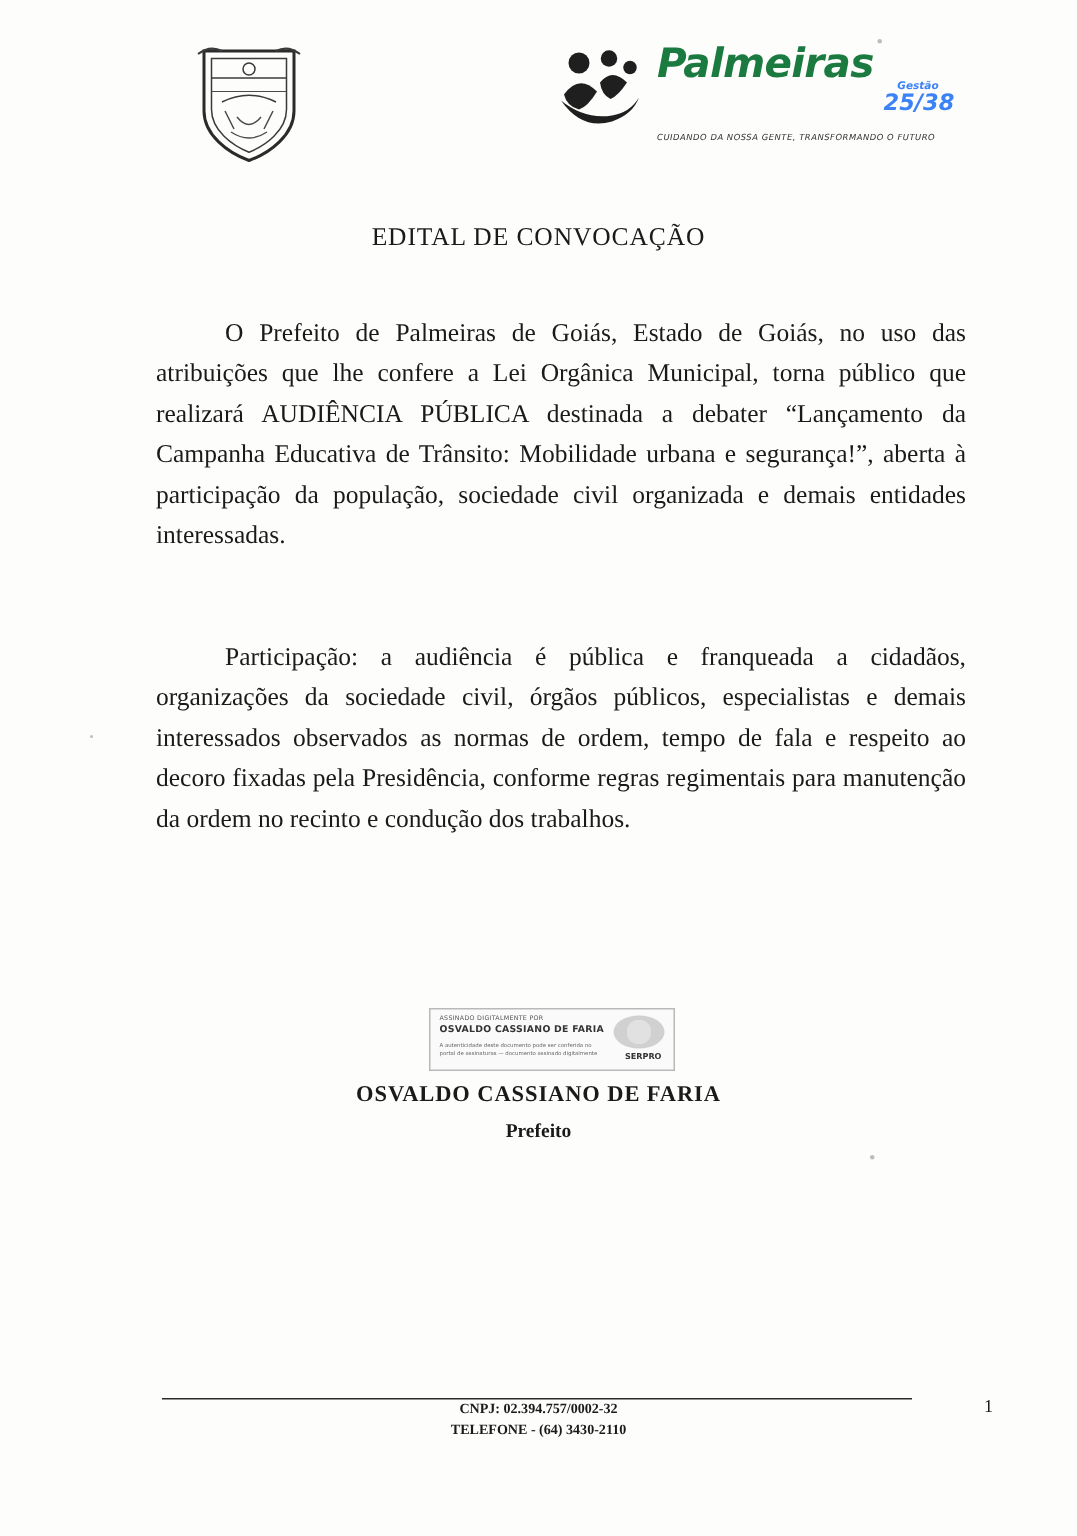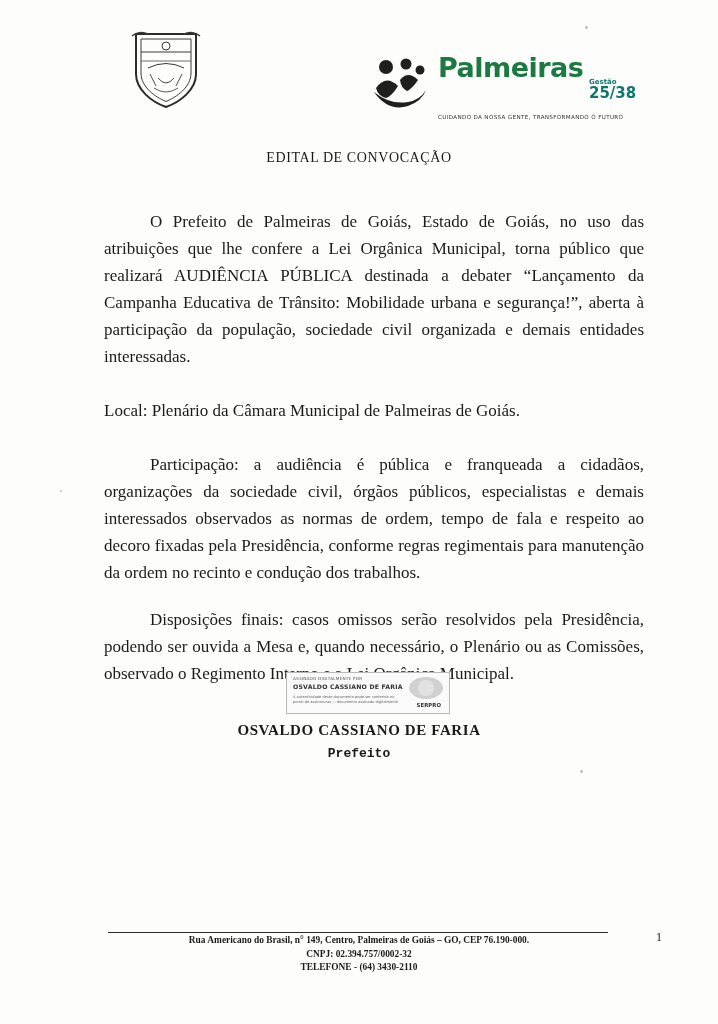--- a/index.html
+++ b/index.html
@@ -34,23 +34,24 @@
     left: 128px;
     top: 10px;
     width: 76px;
     height: 82px;
   }
   .coat-of-arms svg { display: block; }
 
   .brand {
     position: absolute;
     left: 370px;
-    top: 36px;
+    top: 11px;
     width: 260px;
     height: 72px;
+    font-style: italic;
   }
   .brand-mark {
     position: absolute;
     left: 0;
     top: 4px;
     width: 62px;
     height: 52px;
   }
   .brand-text {
     position: absolute;
@@ -72,22 +73,22 @@
     font-size: 27px;
     line-height: 28px;
     color: #1b7a3f;
     letter-spacing: -0.5px;
   }
   .brand-gestao {
     position: absolute;
     right: -2px;
     top: 24px;
     width: 46px;
-    text-align: left;
-    color: #0f766e;
+    text-align: center;
+    color: #3b82f6;
     font-family: "DejaVu Sans", sans-serif;
     font-weight: bold;
   }
   .brand-gestao .g-label { font-size: 7px; line-height: 8px; }
   .brand-gestao .g-years { font-size: 15px; line-height: 15px; }
   .brand-tag {
     position: absolute;
     left: 0;
     top: 60px;
     font-family: "DejaVu Sans", sans-serif;
@@ -99,21 +100,21 @@
 
   
   .doc-title {
     position: absolute;
     top: 148px;
     left: 0;
     width: 718px;
     text-align: center;
   }
   .doc-title .l1 {
-    font-size: 14px;
+    font-size: 17px;
     letter-spacing: 0.6px;
     line-height: 19px;
   }
   .doc-title .l2 {
     font-size: 16.5px;
     letter-spacing: 0.6px;
     line-height: 19px;
   }
 
   
@@ -201,21 +202,20 @@
     letter-spacing: 0.6px;
   }
   .sig-role {
     position: absolute;
     top: 746px;
     left: 0;
     width: 718px;
     text-align: center;
     font-weight: bold;
     font-size: 13px;
-    font-family: Liberation Mono, monospace;
   }
 
   
   .footer-rule {
     position: absolute;
     left: 108px;
     top: 932px;
     width: 500px;
     height: 1px;
     background: #2a2a2a;
@@ -284,41 +284,38 @@
     </div>
   </div>
 
   <div class="doc-title">
     <div class="l1">EDITAL DE CONVOCAÇÃO</div>
   </div>
 
   <div class="body-text">
     <p class="indent">O Prefeito de Palmeiras de Goiás, Estado de Goiás, no uso das atribuições que lhe confere a Lei Orgânica Municipal, torna público que realizará AUDIÊNCIA PÚBLICA destinada a debater “Lançamento da Campanha Educativa de Trânsito: Mobilidade urbana e segurança!”, aberta à participação da população, sociedade civil organizada e demais entidades interessadas.</p>
     <div class="gap-lg"></div>
-    <p class="block-info">Local: Plenário da Câmara Municipal de Palmeiras de Goiás.</p>
     <div class="gap-lg"></div>
     <p class="indent">Participação: a audiência é pública e franqueada a cidadãos, organizações da sociedade civil, órgãos públicos, especialistas e demais interessados observados as normas de ordem, tempo de fala e respeito ao decoro fixadas pela Presidência, conforme regras regimentais para manutenção da ordem no recinto e condução dos trabalhos.</p>
     <div class="gap-sm"></div>
     <div class="gap-sm"></div>
-    <p class="indent">Disposições finais: casos omissos serão resolvidos pela Presidência, podendo ser ouvida a Mesa e, quando necessário, o Plenário ou as Comissões, observado o Regimento Interno e a Lei Orgânica Municipal.</p>
   </div>
 
   <div class="sig-stamp">
     <div class="s-top">ASSINADO DIGITALMENTE POR</div>
     <div class="s-name">OSVALDO CASSIANO DE FARIA</div>
     <div class="s-small">A autenticidade deste documento pode ser conferida no portal de assinaturas — documento assinado digitalmente</div>
     <div class="s-seal"></div>
     <div class="s-serpro">SERPRO</div>
   </div>
   <div class="sig-name">OSVALDO CASSIANO DE FARIA</div>
   <div class="sig-role">Prefeito</div>
 
   <div class="footer-rule"></div>
   <div class="footer">
-    <div>Rua Americano do Brasil, n° 149, Centro, Palmeiras de Goiás – GO, CEP 76.190-000.</div>
     <div>CNPJ: 02.394.757/0002-32</div>
     <div>TELEFONE - (64) 3430-2110</div>
   </div>
   <div class="page-number">1</div>
 
   <span class="speck" style="left:585px;top:26px;width:3px;height:3px;"></span>
   <span class="speck" style="left:580px;top:770px;width:3px;height:3px;"></span>
   <span class="speck" style="left:60px;top:490px;width:2px;height:2px;"></span>
 </div>
 

